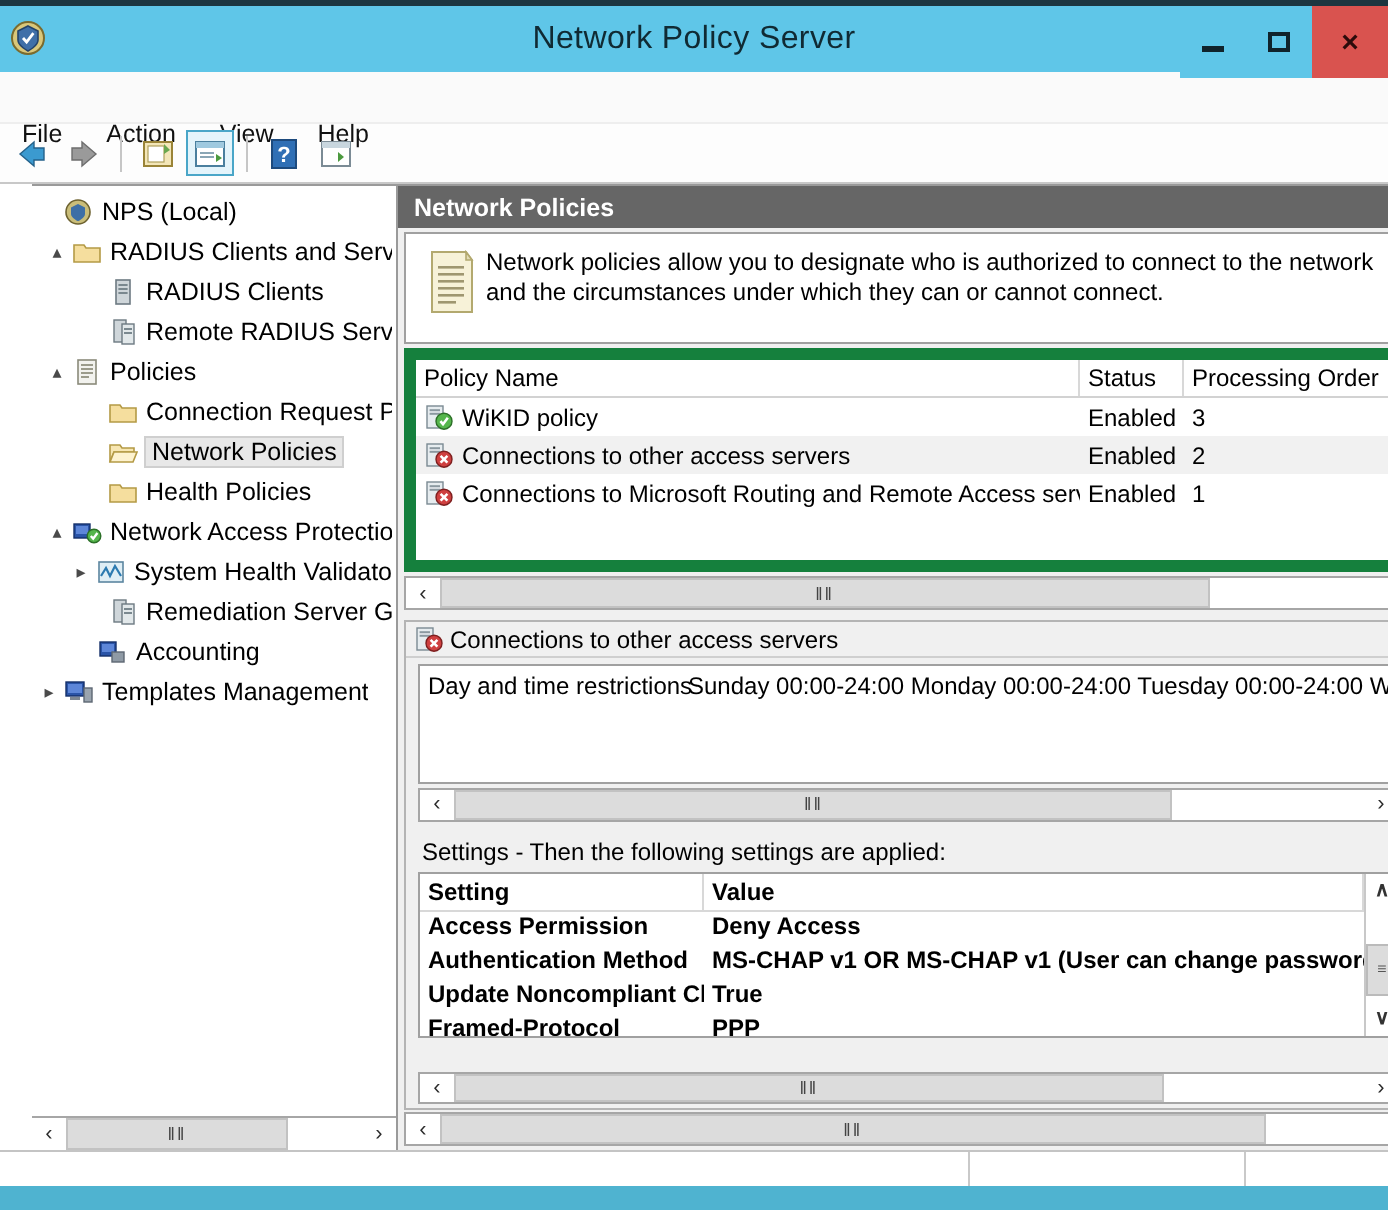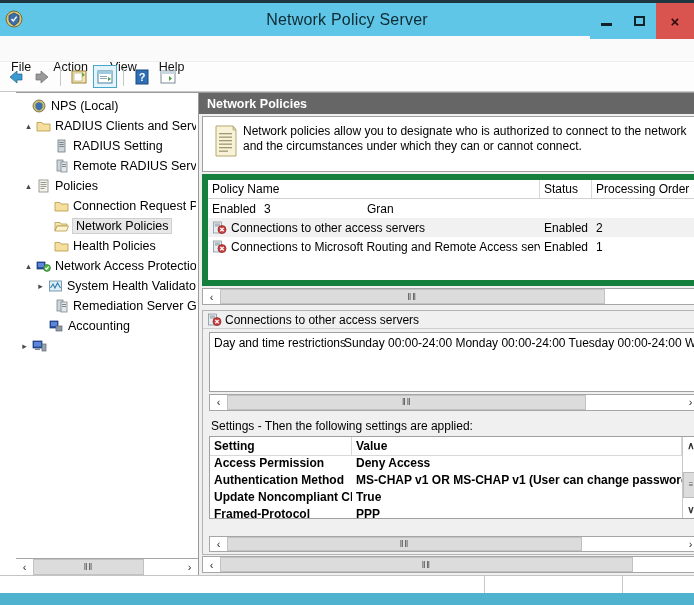--- a/index.html
+++ b/index.html
@@ -462,21 +462,21 @@
         <div class="tree-row" style="padding-left:24px">
           <span class="twisty"></span>
           <span class="ticon">
             <svg width="13" height="14" viewBox="0 0 13 14">
                 <rect x="3" y="1" width="7" height="12" fill="#cfd6da" stroke="#6d7a82" stroke-width=".8"></rect>
                 <rect x="4.2" y="3" width="4.6" height="1" fill="#7a888f"></rect>
                 <rect x="4.2" y="5" width="4.6" height="1" fill="#7a888f"></rect>
                 <rect x="4.2" y="7" width="4.6" height="1" fill="#7a888f"></rect>
               </svg>
           </span>
-          <span class="tlabel">RADIUS Setting</span>
+          <span class="tlabel">RADIUS Clients</span>
         </div>
 
         <div class="tree-row" style="padding-left:24px">
           <span class="twisty"></span>
           <span class="ticon">
             <svg width="14" height="14" viewBox="0 0 14 14">
                 <rect x="2" y="1" width="6" height="11" fill="#cfd6da" stroke="#6d7a82" stroke-width=".7"></rect>
                 <rect x="6" y="3" width="6" height="10" fill="#e2e8ea" stroke="#6d7a82" stroke-width=".7"></rect>
                 <rect x="7" y="5" width="4" height="1" fill="#7a888f"></rect>
                 <rect x="7" y="7" width="4" height="1" fill="#7a888f"></rect>
@@ -582,20 +582,21 @@
         <div class="tree-row" style="padding-left:2px">
           <span class="twisty">▸</span>
           <span class="ticon">
             <svg width="15" height="14" viewBox="0 0 15 14">
                 <rect x="1" y="2" width="9" height="7" fill="#2a54a8" stroke="#15306a" stroke-width=".7"></rect>
                 <rect x="2" y="3" width="7" height="4.5" fill="#5d86d8"></rect>
                 <rect x="3" y="9.5" width="5" height="1.5" fill="#7d8793"></rect>
                 <rect x="10" y="5" width="4" height="7" fill="#9aa4ae" stroke="#5d6773" stroke-width=".7"></rect>
               </svg>
           </span>
+          <span class="tlabel">Templates Management</span>
         </div>
 
       </div>
 
       <div class="hscroll" style="margin:0;border-left:0;border-bottom:0;border-right:0;">
         <div class="arrow">‹</div>
         <div class="track">
           <div class="thumb" style="width:75%">‖‖</div>
         </div>
         <div class="arrow">›</div>
@@ -624,20 +625,32 @@
 
       <div class="list-box">
         <div class="lst-head">
           <div class="col col-name">Policy Name</div>
           <div class="col col-status">Status</div>
           <div class="col col-order">Processing Order</div>
           <div class="col col-access">Acc</div>
         </div>
 
         <div class="lst-row">
+          <div class="cell col-name" style="display:flex;align-items:center;">
+            <span class="pol-icon">
+              <svg width="15" height="14" viewBox="0 0 15 14">
+                  <rect x="1.5" y="1" width="8" height="11" fill="#e6ecef" stroke="#7b8a93" stroke-width=".7"></rect>
+                  <rect x="2.8" y="2.6" width="5.2" height="1" fill="#8b98a0"></rect>
+                  <rect x="2.8" y="4.4" width="5.2" height="1" fill="#8b98a0"></rect>
+                  <circle cx="10" cy="8.6" r="4" fill="#55b64c" stroke="#2c6f27" stroke-width=".7"></circle>
+                  <path d="M8.2 8.6 L9.5 10.1 L11.9 6.9" stroke="#fff" stroke-width="1.3" fill="none"></path>
+                </svg>
+            </span>
+            <span>WiKID policy</span>
+          </div>
           <div class="cell col-status">Enabled</div>
           <div class="cell col-order">3</div>
           <div class="cell col-access">Gran</div>
         </div>
 
         <div class="lst-row alt">
           <div class="cell col-name" style="display:flex;align-items:center;">
             <span class="pol-icon">
               <svg width="15" height="14" viewBox="0 0 15 14">
                   <rect x="1.5" y="1" width="8" height="11" fill="#e6ecef" stroke="#7b8a93" stroke-width=".7"></rect>

